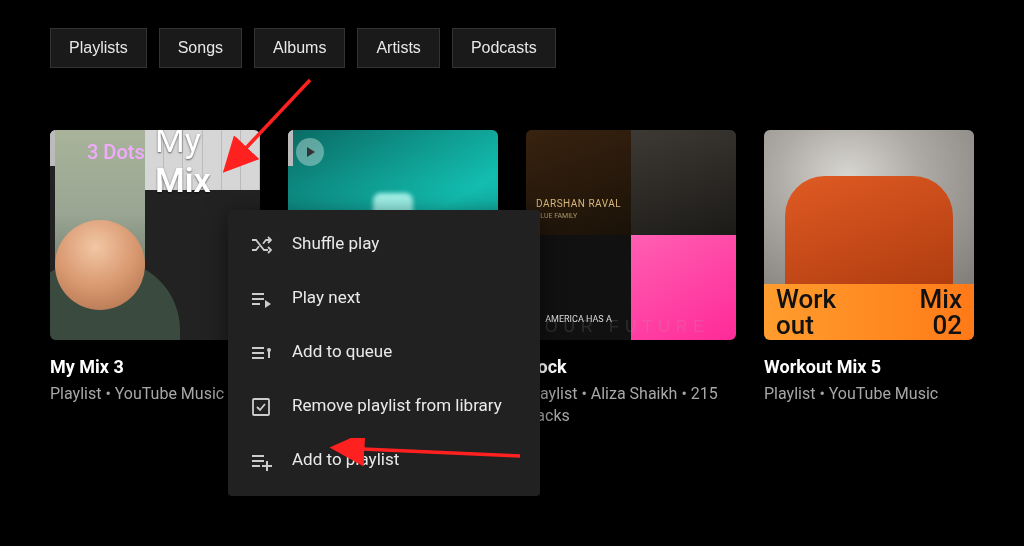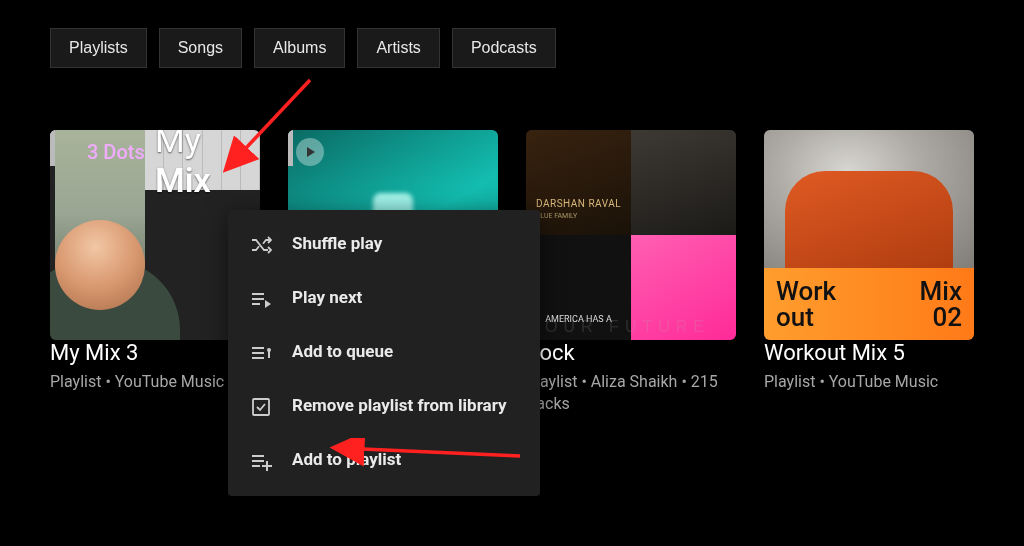--- a/index.html
+++ b/index.html
@@ -78,32 +78,31 @@
   .cover3 { display:grid; grid-template-columns:1fr 1fr; grid-template-rows:1fr 1fr; }
   .c3a { background:linear-gradient(160deg,#38220f,#1a1208); }
   .c3b { background:linear-gradient(160deg,#3d3a35,#1c1a17); }
   .c3c { background:#111; display:flex; align-items:flex-end; justify-content:center; color:#ddd; font-size:9px; padding-bottom:16px;}
   .c3d { background:linear-gradient(150deg,#ff5fb2,#ff2a98); }
   .c3-text-top { position:absolute; top:68px; left:10px; font-size:10px; color:#d8b87a; letter-spacing:0.5px;}
   .c3-text-top2 { position:absolute; top:82px; left:10px; font-size:7px; color:#aa9968;}
   .cover4 { display:flex; flex-direction:column; }
   .c4-photo { flex:1; background: radial-gradient(ellipse at 40% 30%, #d8d6d2 0%, #aeaba6 40%, #807d78 100%); position:relative;}
   .c4-jacket { position:absolute; bottom:0; left:10%; width:80%; height:70%; background:linear-gradient(160deg,#e05a23,#b03d10); border-radius:40px 40px 0 0;}
-  .c4-band { height:72px; background:linear-gradient(90deg,#ff9d2e,#ff7a18); display:flex; align-items:center; justify-content:space-between; padding:0 12px;}
+  .c4-band { height:56px; background:linear-gradient(90deg,#ff9d2e,#ff7a18); display:flex; align-items:center; justify-content:space-between; padding:0 12px;}
   .c4-l { color:#111; font-size:26px; font-weight:500; line-height:1;}
   .c4-r { color:#111; font-size:26px; font-weight:500; line-height:1; text-align:right;}
-  .card-title { font-size:22px; font-weight:400; color:#fff;}
+  .card-title { margin-top:16px; font-size:18px; font-weight:700; color:#fff;}
   .card-sub { margin-top:6px; font-size:16px; color:#a7a7a7; line-height:1.4; max-width:210px;}
   
   .ctx {
     position:absolute; left:228px; top:210px; width:312px;
     background:#212121; border-radius:4px; padding:8px 0;
     box-shadow:0 4px 24px rgba(0,0,0,0.5);
     z-index:10;
-    font-weight:bold;
   }
   .ctx-item { display:flex; align-items:flex-start; gap:18px; padding:14px 20px; cursor:pointer; font-size:17px; color:#eaeaea;}
   .ctx-icon { width:26px; height:26px; flex-shrink:0; display:flex; align-items:center; justify-content:center;}
   .ctx-label { line-height:1.35; max-width:230px;}
   
   .ann-label {
     position:absolute; left:87px; top:140px; color:#f0abfc; font-size:20px; font-weight:500; z-index:20;
   }
   .arrow { position:absolute; z-index:19;}
   svg { display:block;}

